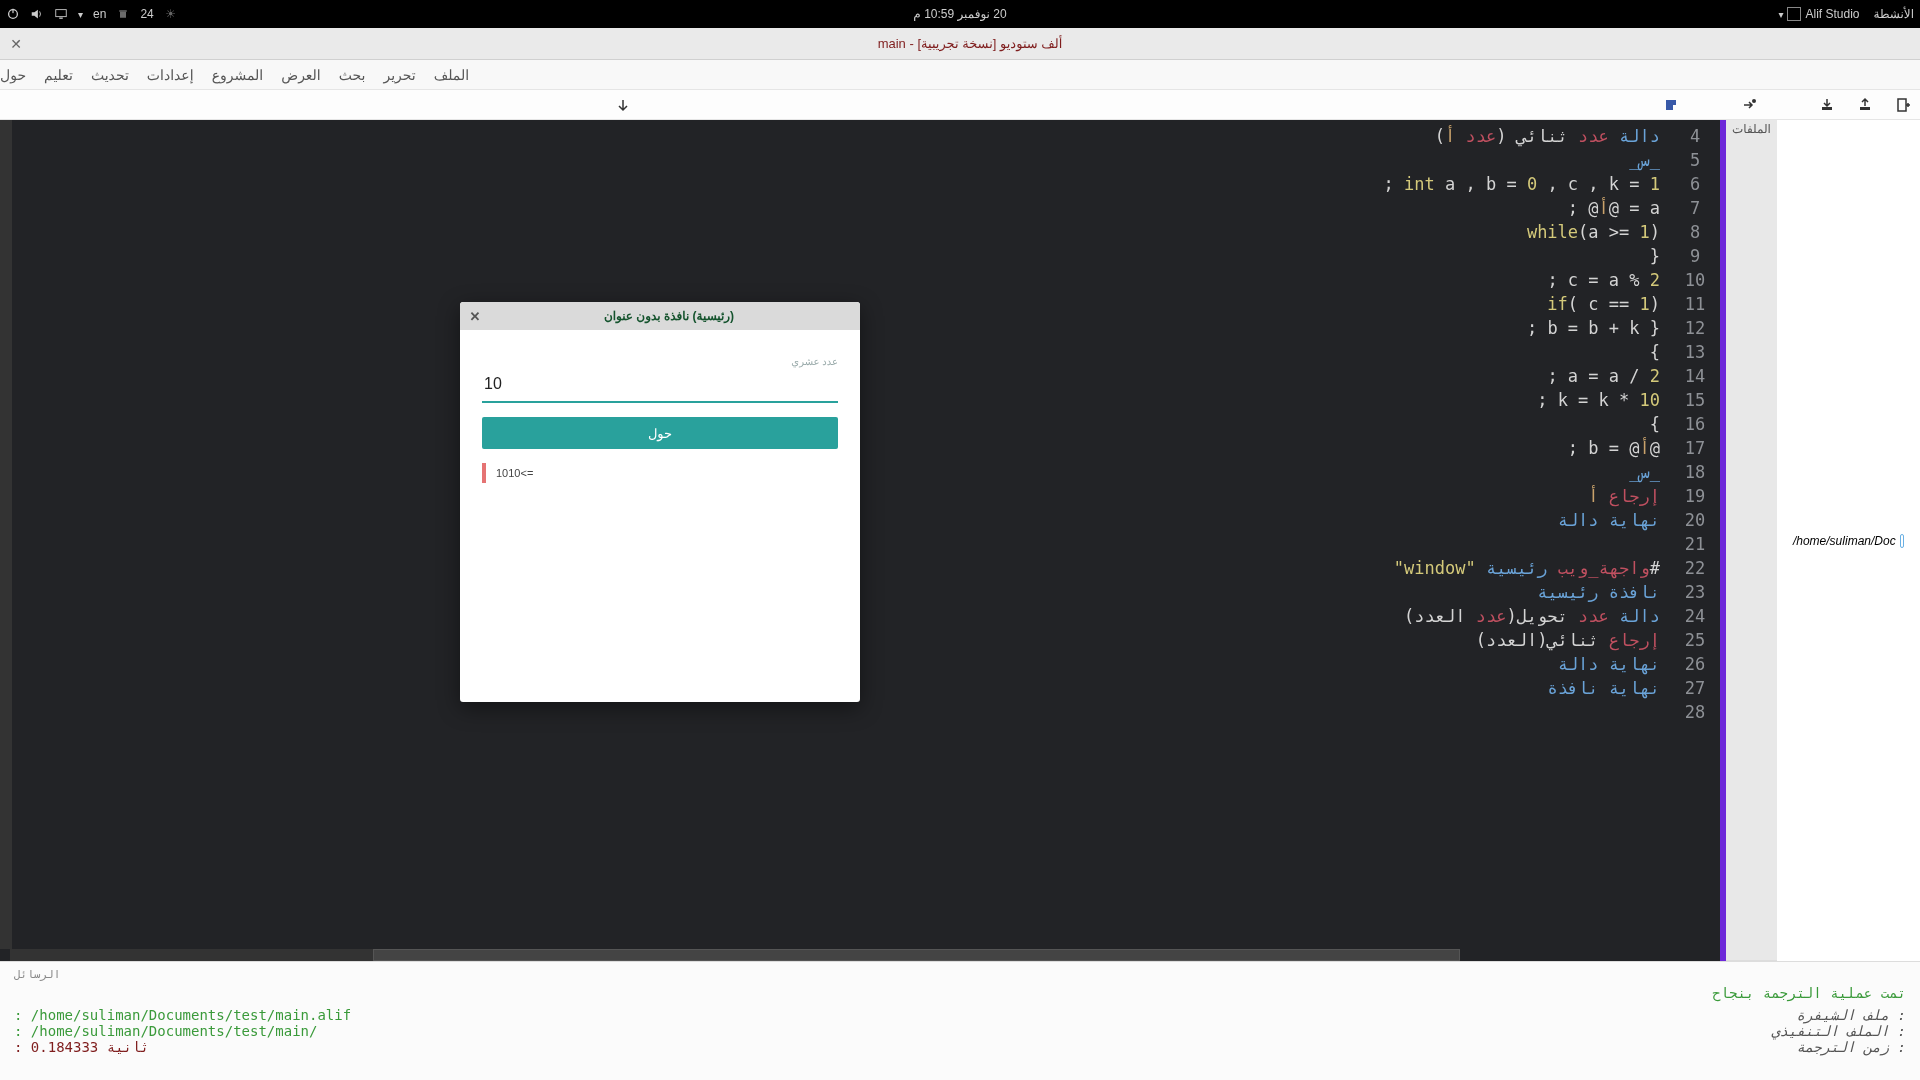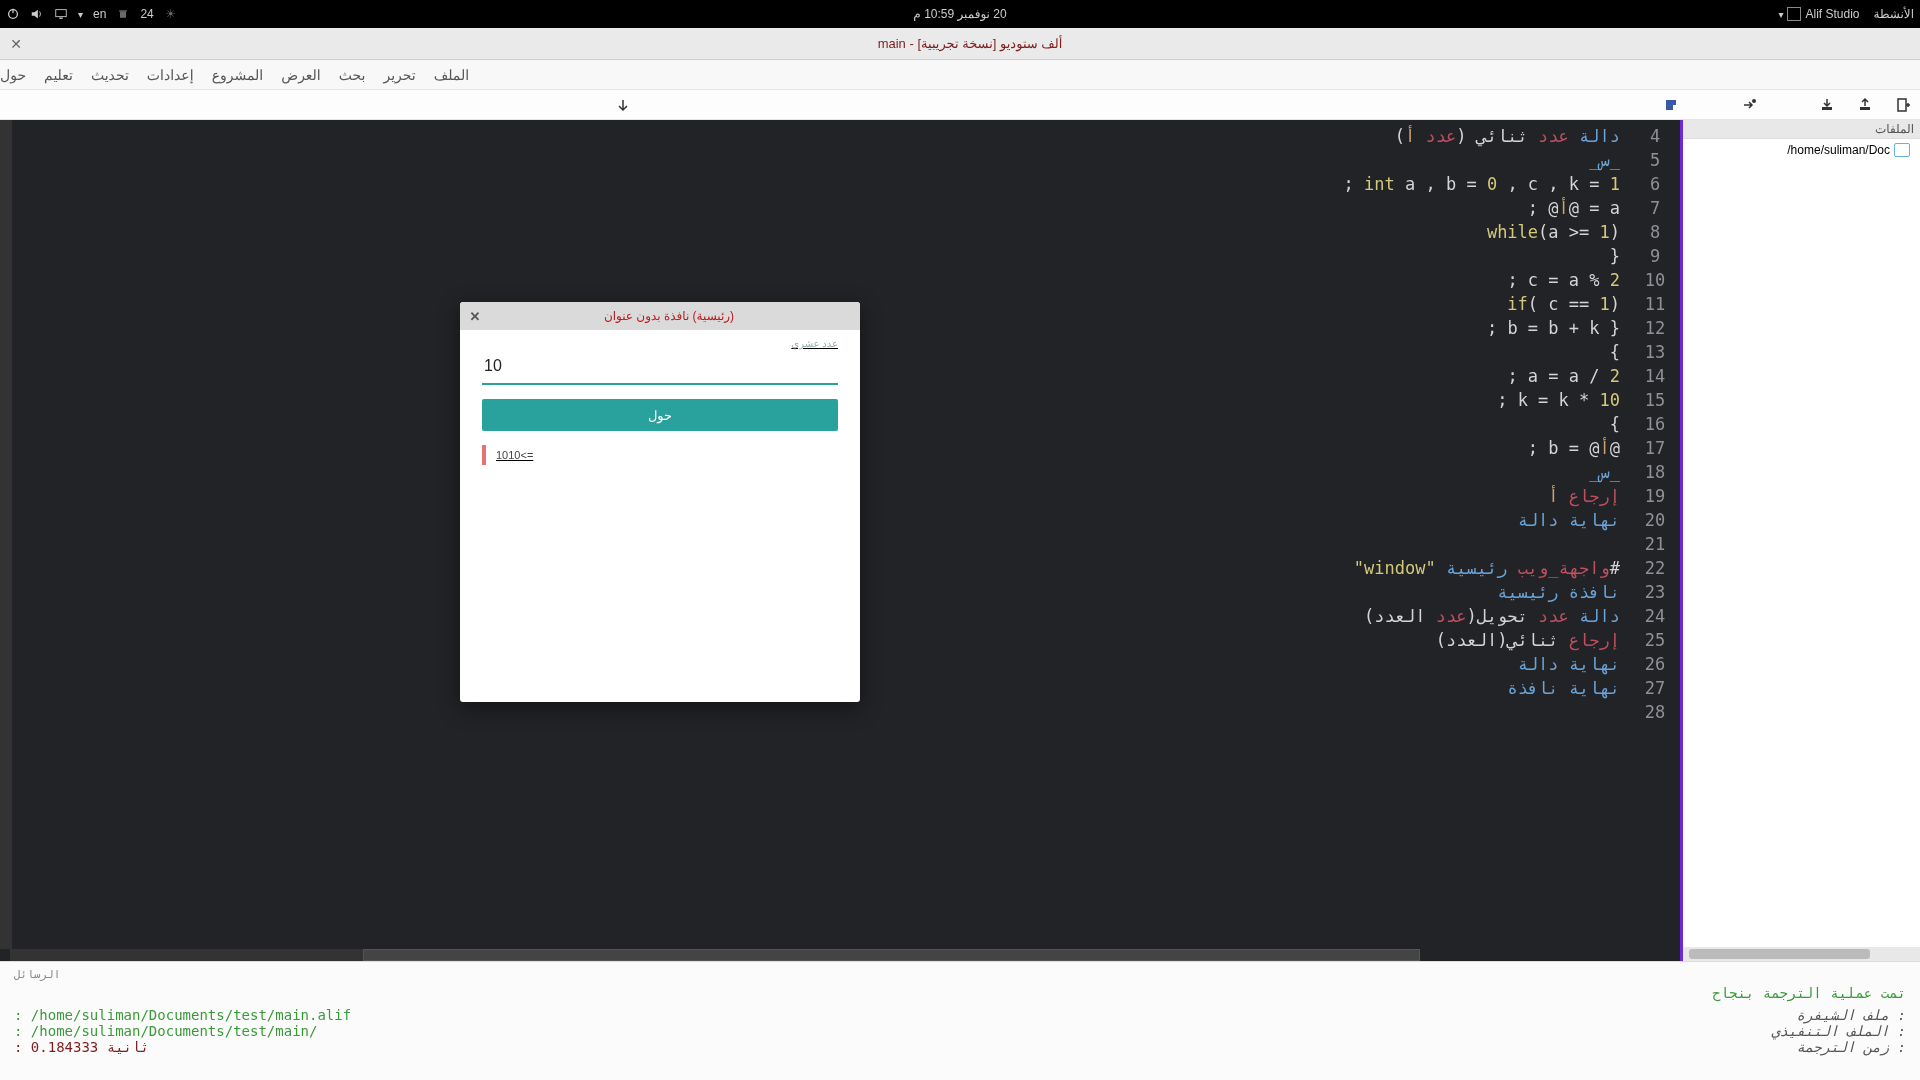--- a/index.html
+++ b/index.html
@@ -26,23 +26,23 @@
 
   
   .toolbar { height: 30px; background: #fdfdfd; display: flex; justify-content: flex-end; align-items: center; padding-right: 8px; gap: 20px; border-bottom: 1px solid #e5e5e5; }
   .toolbar .tbicon { width: 18px; height: 18px; display: flex; align-items: center; justify-content: center; color: #333; cursor: pointer; }
   .toolbar .down-left { margin-right: 1010px; }
 
   
   .workspace { flex: 1; display: flex; overflow: hidden; min-height: 0; }
 
   
-  .filepanel { width: 240px; background: #fff; border-left: 3px solid #6d28d9; display: flex; flex-direction: column; font-size: 12px; }
+  .filepanel { width: 200px; background: #fff; border-left: 6px solid #6d28d9; display: flex; flex-direction: row; font-size: 12px; }
   .filepanel .fp-header { background: #e8e8e8; padding: 2px 6px; text-align: right; color: #555; border-bottom: 1px solid #ddd; }
-  .filepanel .fp-row { display: flex; align-items: center; gap: 4px; padding: 4px 10px; direction: rtl; white-space: nowrap; overflow: hidden; }
+  .filepanel .fp-row { display: flex; align-items: center; gap: 4px; padding: 4px 16px; direction: rtl; white-space: nowrap; overflow: hidden; font-style: italic; }
   .filepanel .folder-ico { width: 16px; height: 14px; background: #6ab0e4; border-radius: 2px; display: inline-block; position: relative; }
   .filepanel .folder-ico.open { background: #fff; border: 1px solid #6ab0e4; }
   .filepanel .file-ico { width: 14px; height: 16px; background: #fff; border: 1px solid #6ab0e4; border-radius: 2px; display: inline-block; }
   .filepanel .win-ico { width: 14px; height: 12px; border: 1px solid #777; display: inline-block; position: relative; }
   .filepanel .win-ico::before { content: ""; position: absolute; top: 2px; left: 0; right: 0; height: 1px; background: #777; }
   .filepanel .selected { background: #3b84d8; color: #fff; padding: 1px 3px; border-radius: 2px; }
 
   
   .editor { flex: 1; background: #222326; color: #d4d4d4; font-family: monospace; font-size: 17px; display: flex; overflow: hidden; position: relative; }
   .editor .gutter { width: 50px; background: #222326; color: #8e9196; text-align: center; padding-top: 4px; line-height: 24px; }
@@ -63,22 +63,22 @@
   .messages .row { display: flex; }
   .messages .label { width: 160px; font-style: italic; }
   .messages .val-green { color: #3a9a3a; flex: 1; text-align: left; direction: ltr; padding-right: 130px; }
   .messages .val-blue { color: #7f1d1d; flex: 1; text-align: left; direction: ltr; padding-right: 130px; }
   .messages .topline { color: #3a9a3a; padding-right: 0; margin-bottom: 6px; }
 
   
   .appwin { position: absolute; left: 460px; top: 302px; width: 400px; height: 400px; background: #fff; box-shadow: 0 6px 22px rgba(0,0,0,.45); border-radius: 3px; display: flex; flex-direction: column; overflow: hidden; }
   .appwin .awtitle { height: 28px; background: #dadada; display: flex; align-items: center; padding: 0 6px; font-size: 12px; color: #444; border-top-left-radius: 3px; border-top-right-radius: 3px; }
   .appwin .awtitle .awclose { width: 18px; height: 18px; display: flex; align-items: center; justify-content: center; cursor: pointer; color: #555; font-size: 13px; font-weight: bold; }
-  .appwin .awtitle .awlabel { margin: 0 auto; direction: rtl; font-weight: 400; color: #b91c1c; }
-  .appwin .awbody { flex: 1; padding: 8px 22px; text-decoration: underline; }
+  .appwin .awtitle .awlabel { margin: 0 auto; direction: rtl; font-weight: 700; color: #14532d; }
+  .appwin .awbody { flex: 1; padding: 26px 22px; }
   .appwin .floatlabel { font-size: 10px; color: #9aa; direction: rtl; margin-bottom: 2px; }
   .appwin .txtfield { width: 100%; border: none; border-bottom: 2px solid #29a19c; font-size: 16px; padding: 6px 2px 8px; outline: none; direction: ltr; color: #222; }
   .appwin .btn { width: 100%; margin-top: 14px; background: #29a19c; color: #fff; border: none; height: 32px; font-size: 13px; cursor: pointer; border-radius: 2px; direction: rtl; }
   .appwin .result { margin-top: 14px; border-left: 4px solid #e57373; padding: 4px 10px; font-size: 11px; color: #444; direction: ltr; }
 
   
   .filepanel .fp-scroll { margin-top: auto; height: 14px; background: #e8e8e8; position: relative; }
   .filepanel .fp-scroll .thumb { position: absolute; left: 6px; right: 50px; top: 2px; bottom: 2px; background: #bbb; border-radius: 3px; }
 
 </style>

